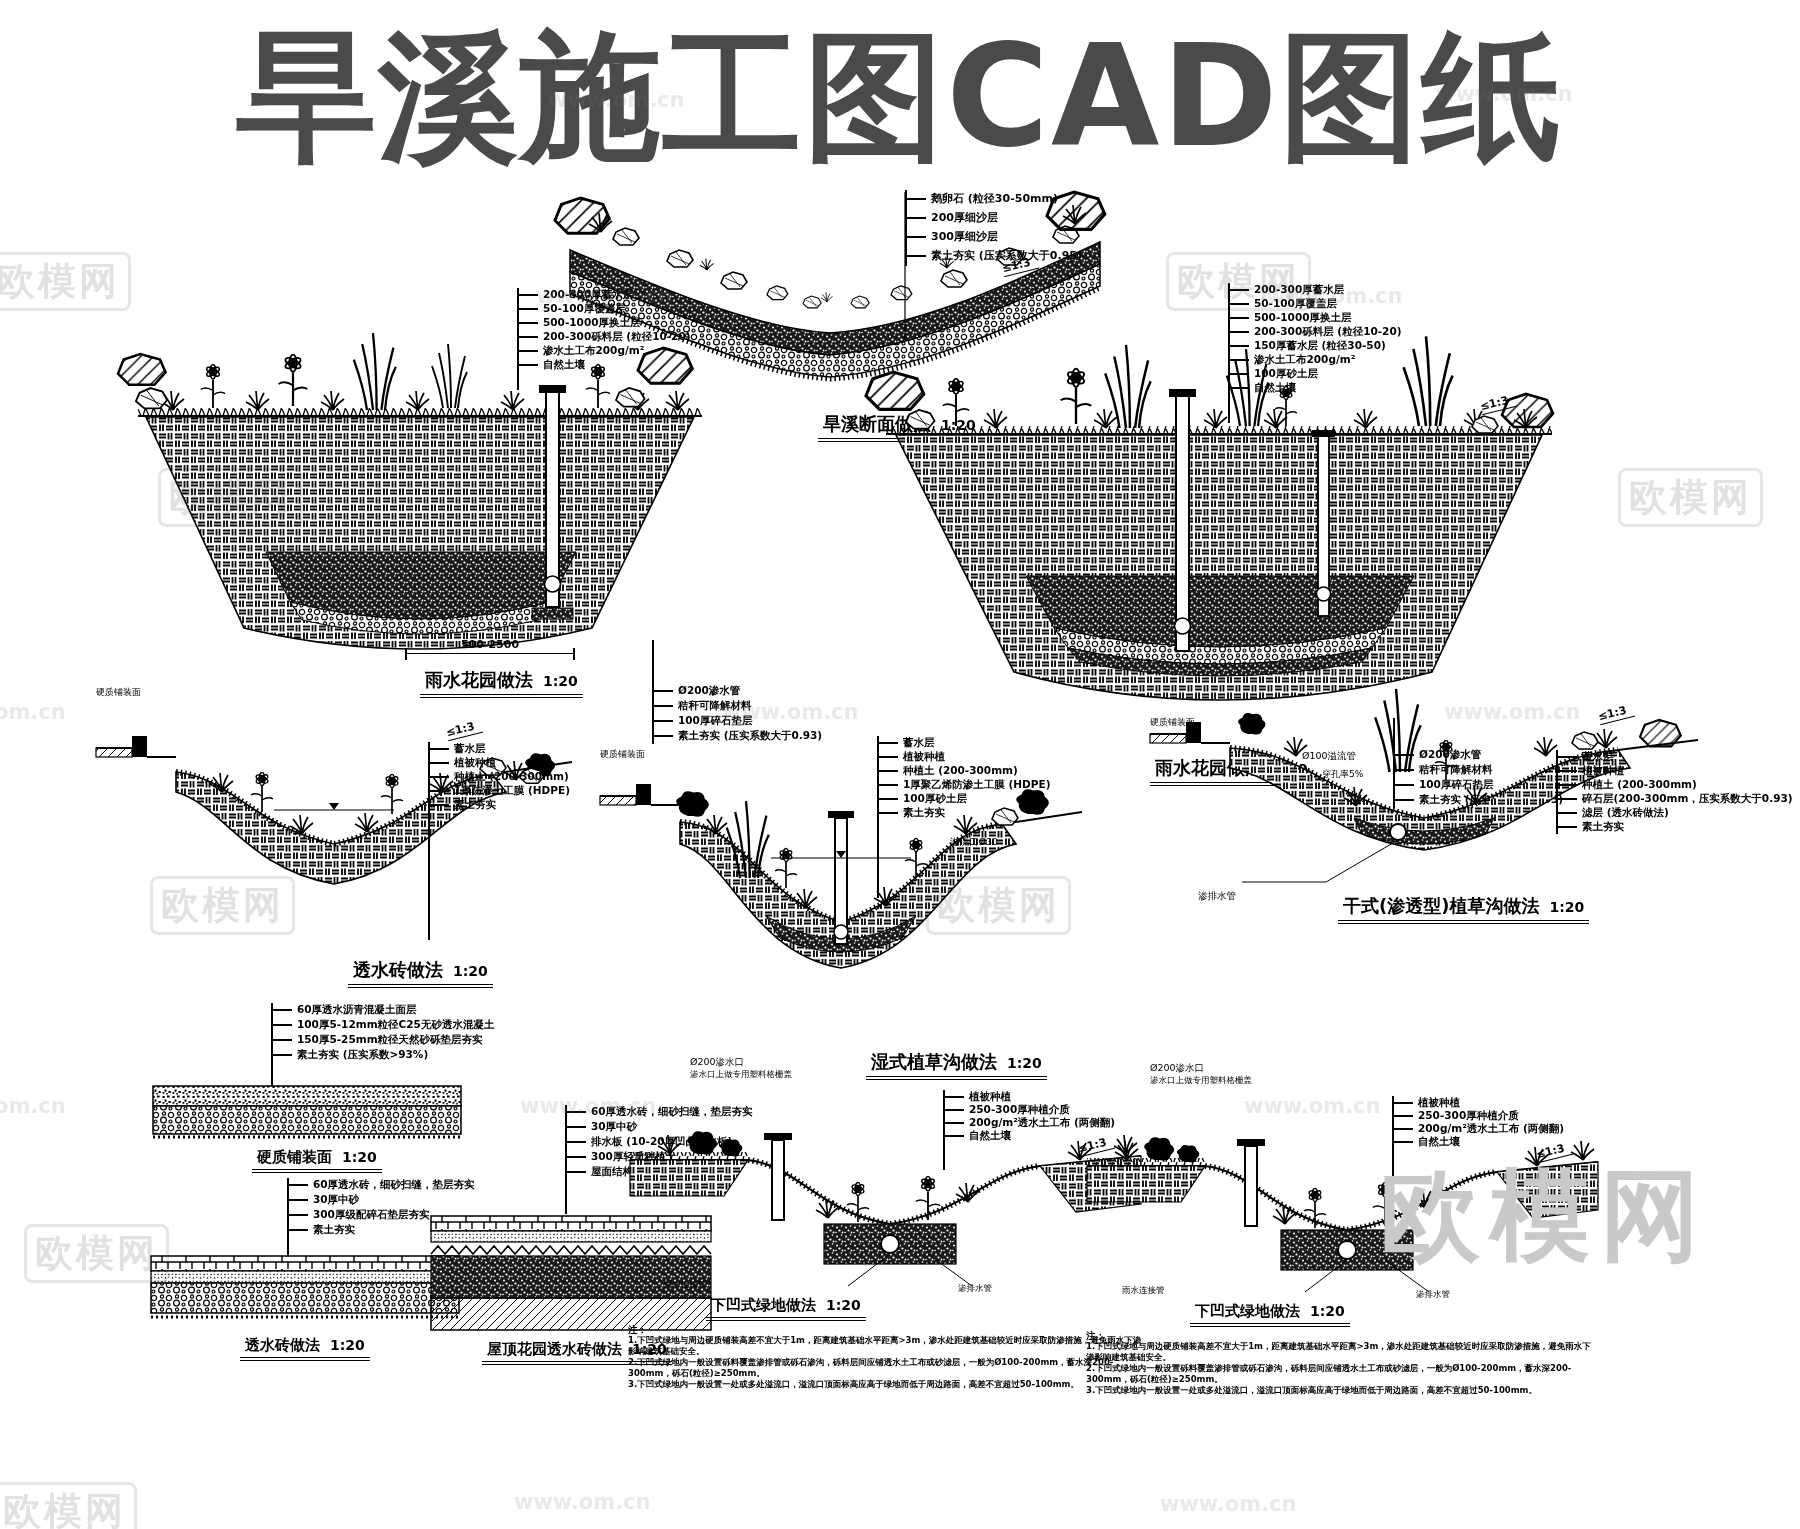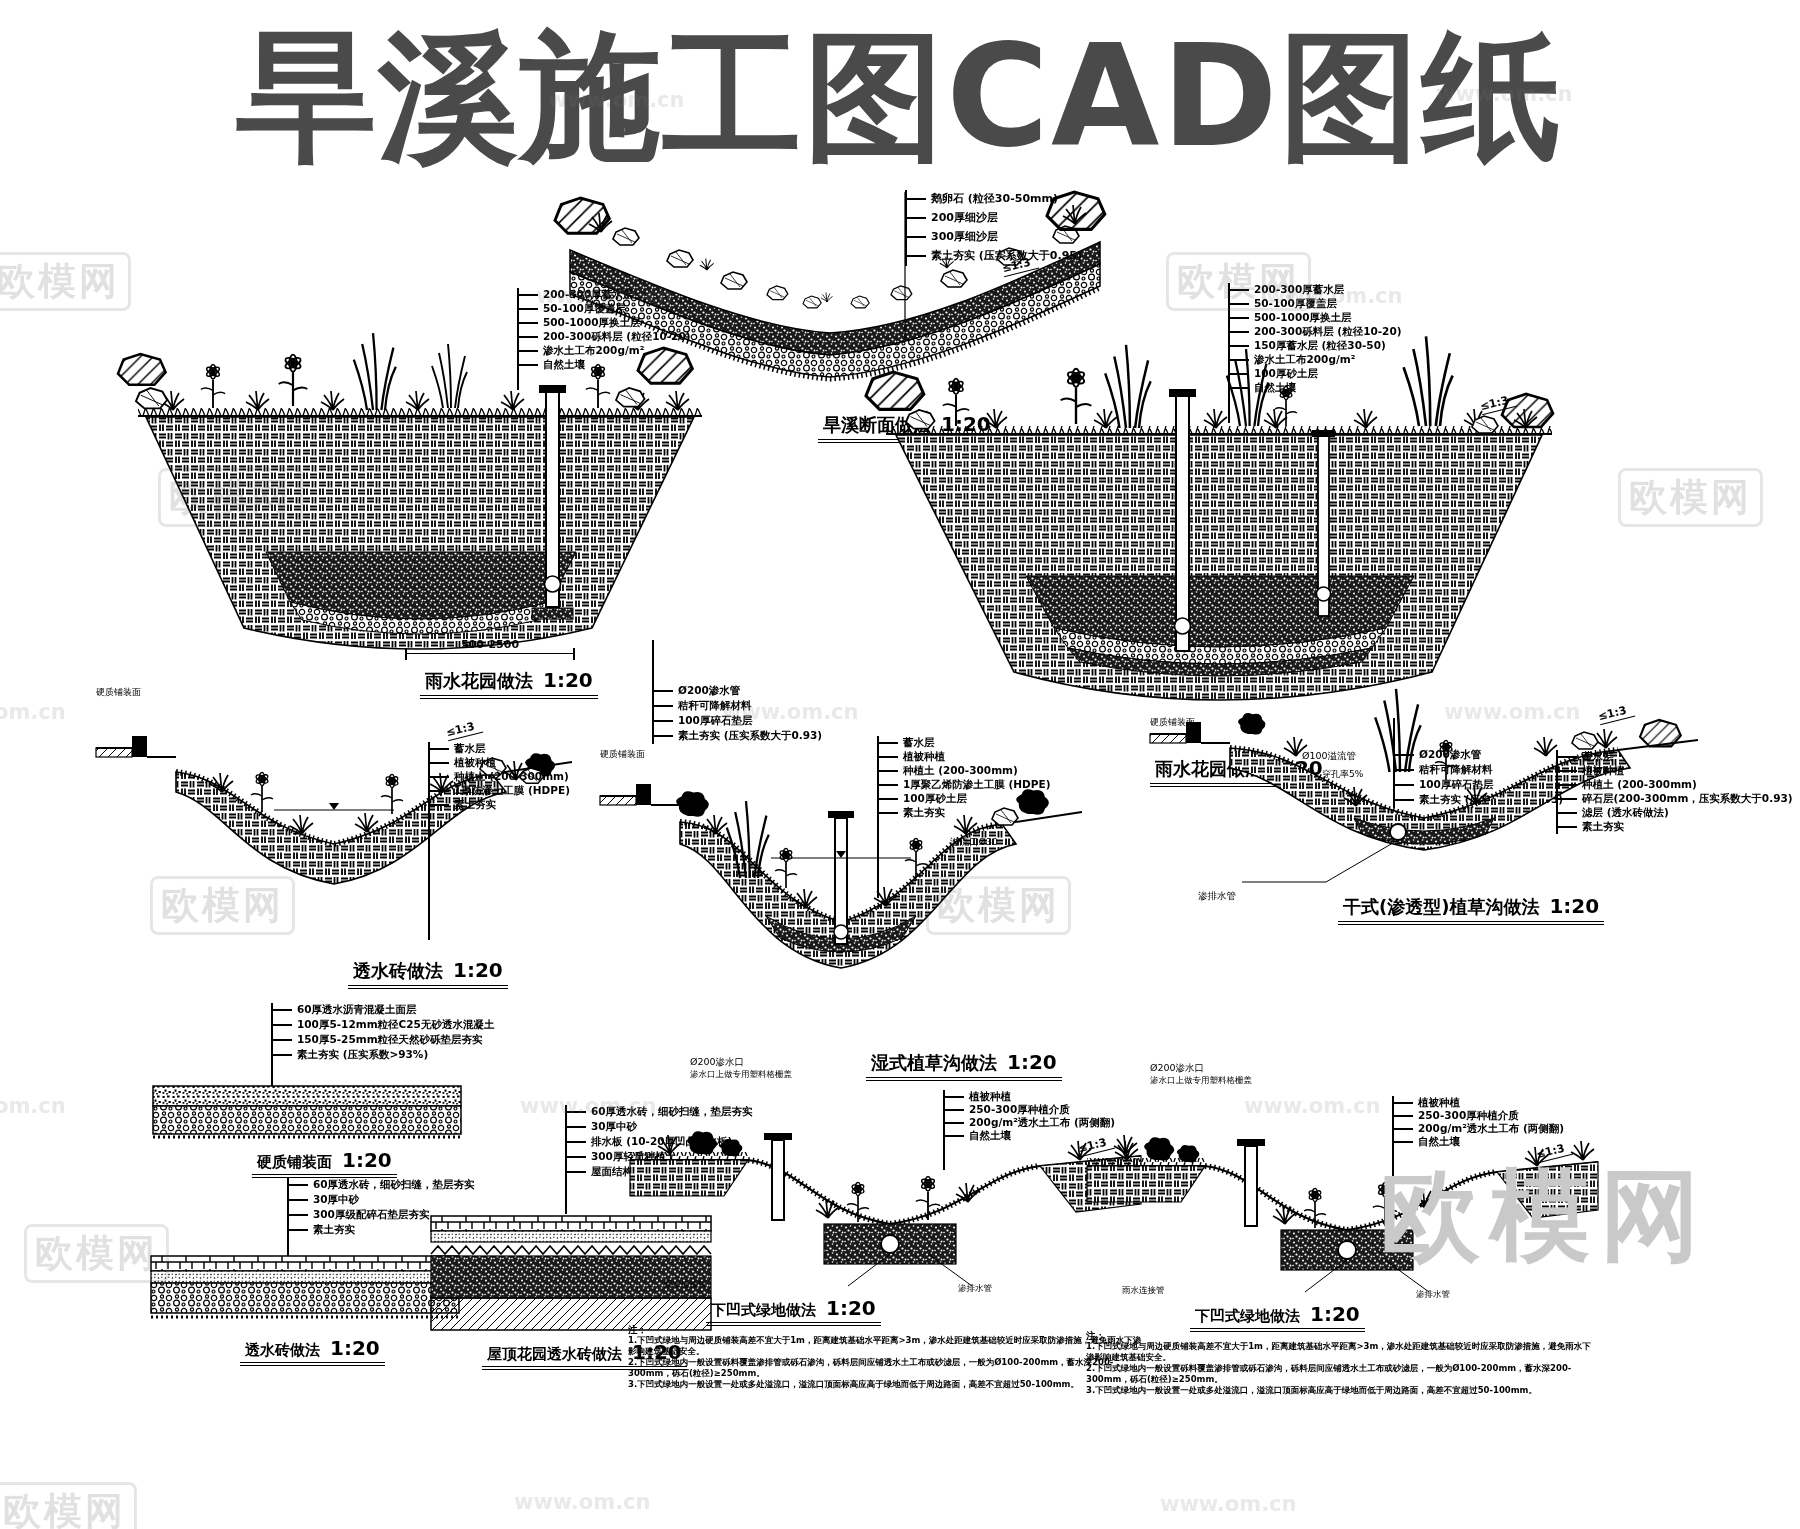--- a/index.html
+++ b/index.html
@@ -10,21 +10,21 @@
   
   .ladder{position:absolute;border-left:2px solid #000;}
   .ladder .row{position:relative;height:14px;padding-left:24px;font-size:10.5px;
        font-weight:bold;line-height:13px;white-space:nowrap;}
   .ladder .row::before{content:"";position:absolute;left:0;top:6px;width:19px;border-top:2px solid #000;}
   .ladder.big .row{height:19px;font-size:11px;line-height:17px;}
   .ladder.big .row::before{top:8px;}
   
   .dlabel{position:absolute;white-space:nowrap;font-weight:bold;font-size:18px;
        border-bottom:4px double #000;padding:0 5px 2px;}
-  .dlabel .sc{font-size:20px;margin-left:10px;text-align:center;}
+  .dlabel .sc{font-size:14px;margin-left:10px;text-align:center;}
   .dlabel.small{font-size:15px;}
   .mini{position:absolute;font-size:9.5px;font-weight:normal;white-space:nowrap;line-height:12px;}
   .slope{position:absolute;font-size:11px;font-weight:bold;transform:rotate(-14deg);white-space:nowrap;}
   .slope::after{content:"";display:block;width:36px;border-top:1.5px solid #000;margin-top:1px;}
   .dim{position:absolute;text-align:center;font-size:11px;font-weight:bold;}
   .dim .dline{border-top:1.5px solid #000;position:relative;margin-top:2px;}
   .dim .dline::before,.dim .dline::after{content:"";position:absolute;top:-6px;width:2px;height:12px;background:#000;}
   .dim .dline::before{left:0;}.dim .dline::after{right:0;}
   .note{position:absolute;font-size:8.5px;line-height:11px;font-weight:bold;}
   .note .nt{font-size:9.5px;}

